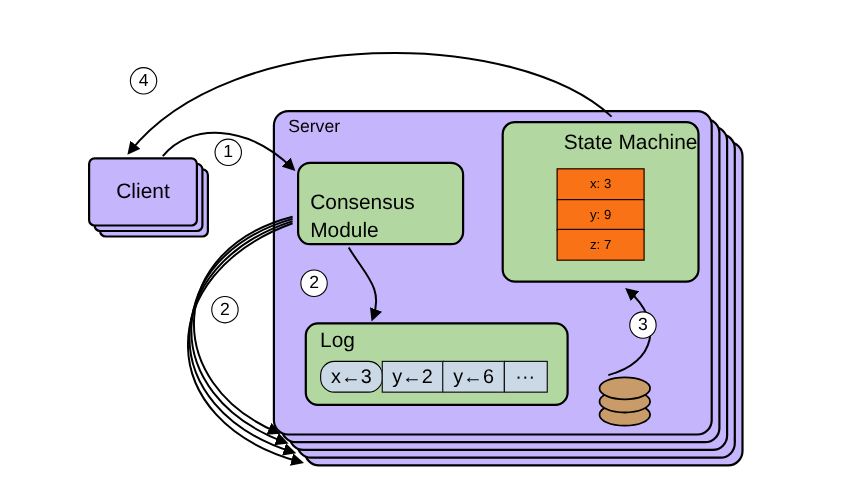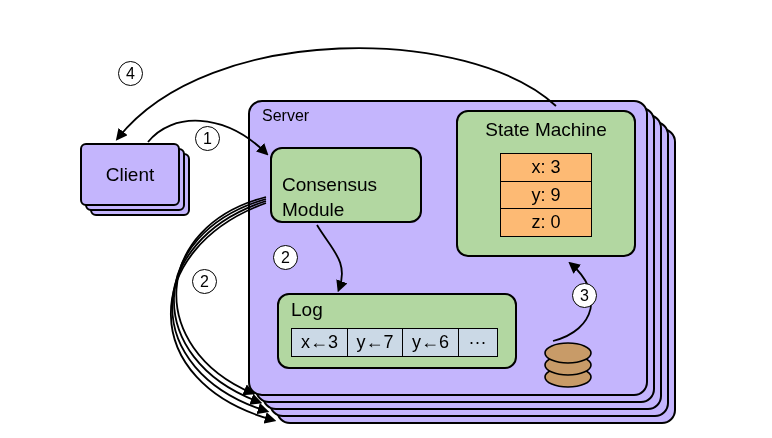--- a/index.html
+++ b/index.html
@@ -7,31 +7,31 @@
     position:relative; width:772px; height:438px; background:#ffffff;
     font-family:"Liberation Sans", sans-serif; color:#000; overflow:hidden;
   }
   .layer { position:absolute; background:#c4b5fd; border:2px solid #000; box-sizing:border-box; }
   .server-shape { width:400px; height:296px; border-radius:14px; }
   .client-shape { width:100px; height:63px; border-radius:6px; }
   .server-label { position:absolute; left:262px; top:107px; font-size:16px; z-index:4; }
   .greenbox { position:absolute; background:#B2D7A1; border:2px solid #000; border-radius:12px; box-sizing:border-box; z-index:4; }
   .consensus { left:270px; top:147px; width:152px; height:76px; padding:24px 10px; font-size:19px; line-height:1.3; }
   .statemachine { left:456px; top:110px; width:180px; height:147px; }
-  .sm-title { text-align:center; margin-top:7px; font-size:19px; }
+  .sm-title { text-align:right; margin-top:7px; font-size:19px; }
   .sm-table { position:absolute; left:50%; top:41px; transform:translateX(-50%); }
-  .sm-row { width:92px; height:29px; box-sizing:border-box; border:1.5px solid #000; margin-top:-1.5px;
-            background:#fdba74; text-align:center; line-height:26px; font-size:18px; }
+  .sm-row { width:80px; height:29px; box-sizing:border-box; border:1.5px solid #000; margin-top:-1.5px;
+            background:#f97316; text-align:center; line-height:26px; font-size:12px; }
   .sm-row:first-child { margin-top:0; }
   .logbox { left:277px; top:293px; width:240px; height:76px; }
   .log-title { position:absolute; left:12px; top:4px; font-size:19px; }
   .log-cells { position:absolute; left:12px; top:33px; display:flex; }
   .log-cell { box-sizing:border-box; height:29px; border:1.5px solid #000; margin-left:-1.5px;
               background:#CBD9E6; text-align:center; line-height:26px; font-size:18px; width:57px; }
-  .log-cell:first-child { margin-left:0; }
+  .log-cell:first-child { margin-left:0;border-radius:13px; }
   .log-cell.ellipsis { width:40px; }
   .arrows { position:absolute; left:0; top:0; z-index:8; pointer-events:none; }
   .disk { position:absolute; left:540px; top:330px; z-index:6; }
   .badge { position:absolute; width:23px; height:23px; background:#fff; border:1.5px solid #000;
            border-radius:50%; text-align:center; line-height:23px; font-size:16px; z-index:10; }
 </style>
 </head>
 <body>
 
 <div class="canvas">
@@ -46,29 +46,29 @@
 
   <div class="greenbox consensus">
     <span>Consensus Module</span>
   </div>
 
   <div class="greenbox statemachine">
     <div class="sm-title">State Machine</div>
     <div class="sm-table">
       <div class="sm-row">x: 3</div>
       <div class="sm-row">y: 9</div>
-      <div class="sm-row">z: 0</div>
+      <div class="sm-row">z: 7</div>
     </div>
   </div>
 
   <div class="greenbox logbox">
     <div class="log-title">Log</div>
     <div class="log-cells">
       <div class="log-cell">x←3</div>
-      <div class="log-cell">y←7</div>
+      <div class="log-cell">y←2</div>
       <div class="log-cell">y←6</div>
       <div class="log-cell ellipsis">···</div>
     </div>
   </div>
 
   <div class="layer client-shape" style="left:90px; top:153px; z-index:2;"></div>
   <div class="layer client-shape" style="left:85px; top:148px; z-index:2;"></div>
   <div class="layer client-shape" style="left:80px; top:143px; z-index:4; text-align:center; line-height:59px; font-size:19px;">
     <span>Client</span>
   </div>

